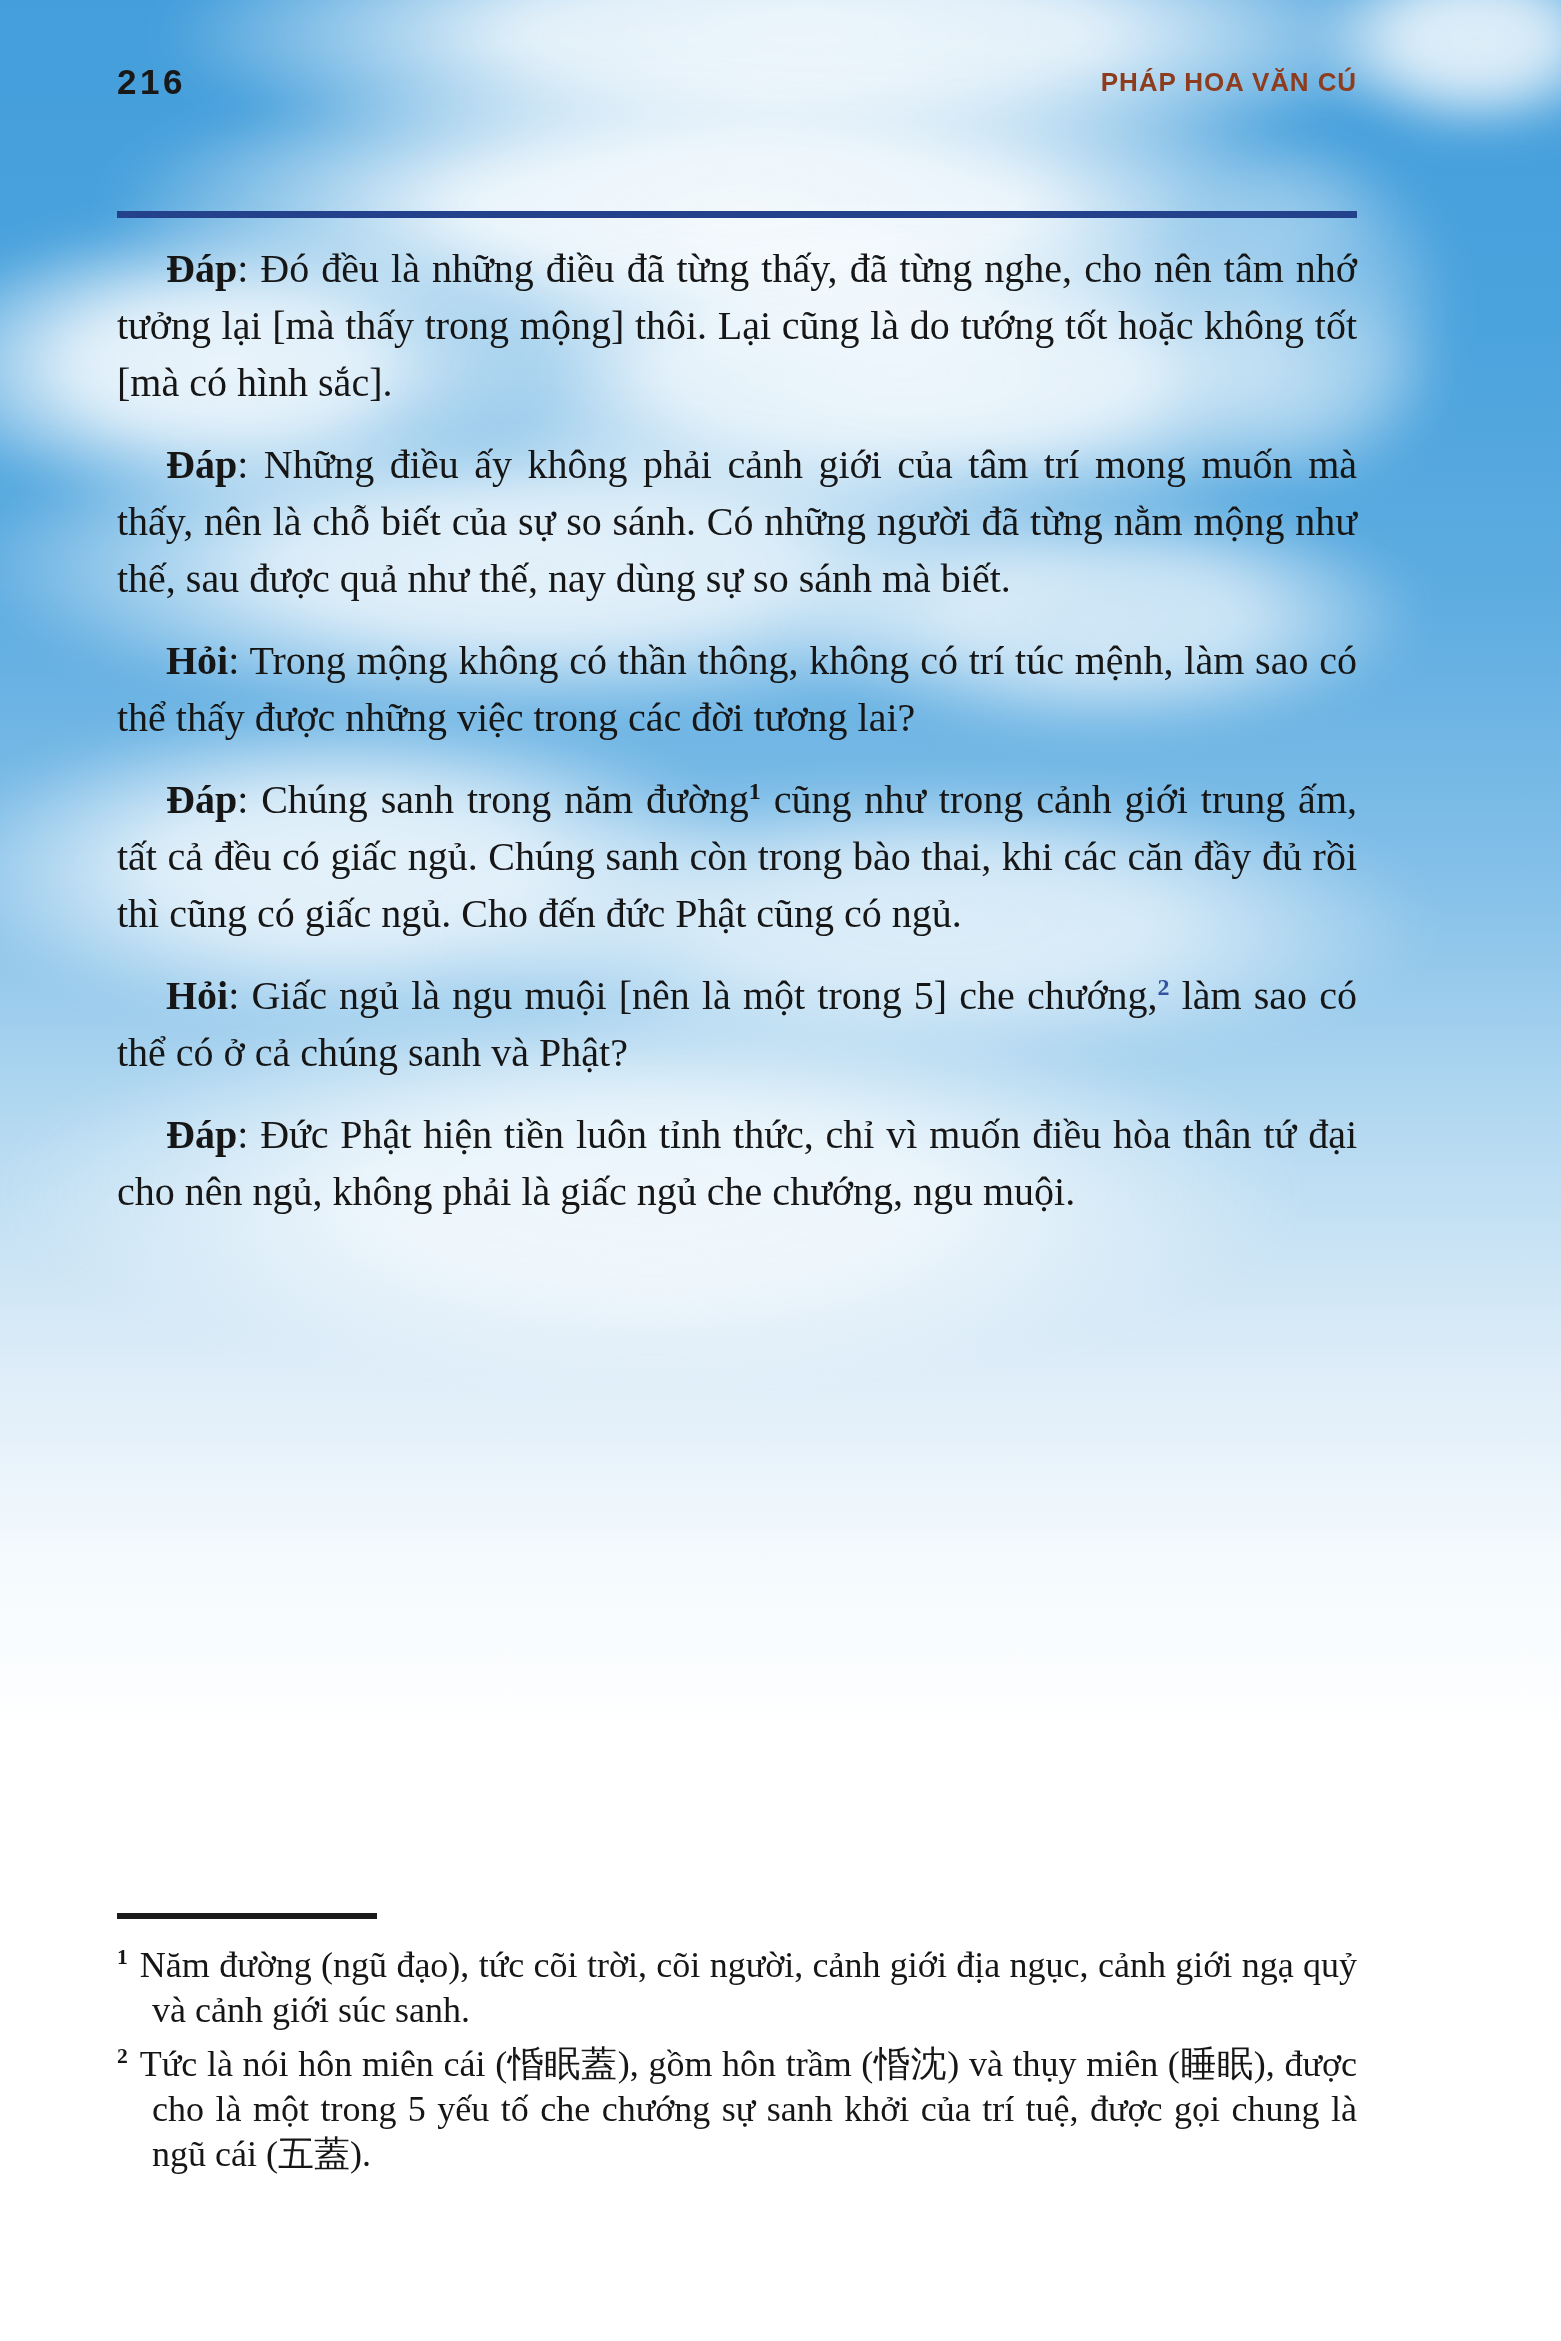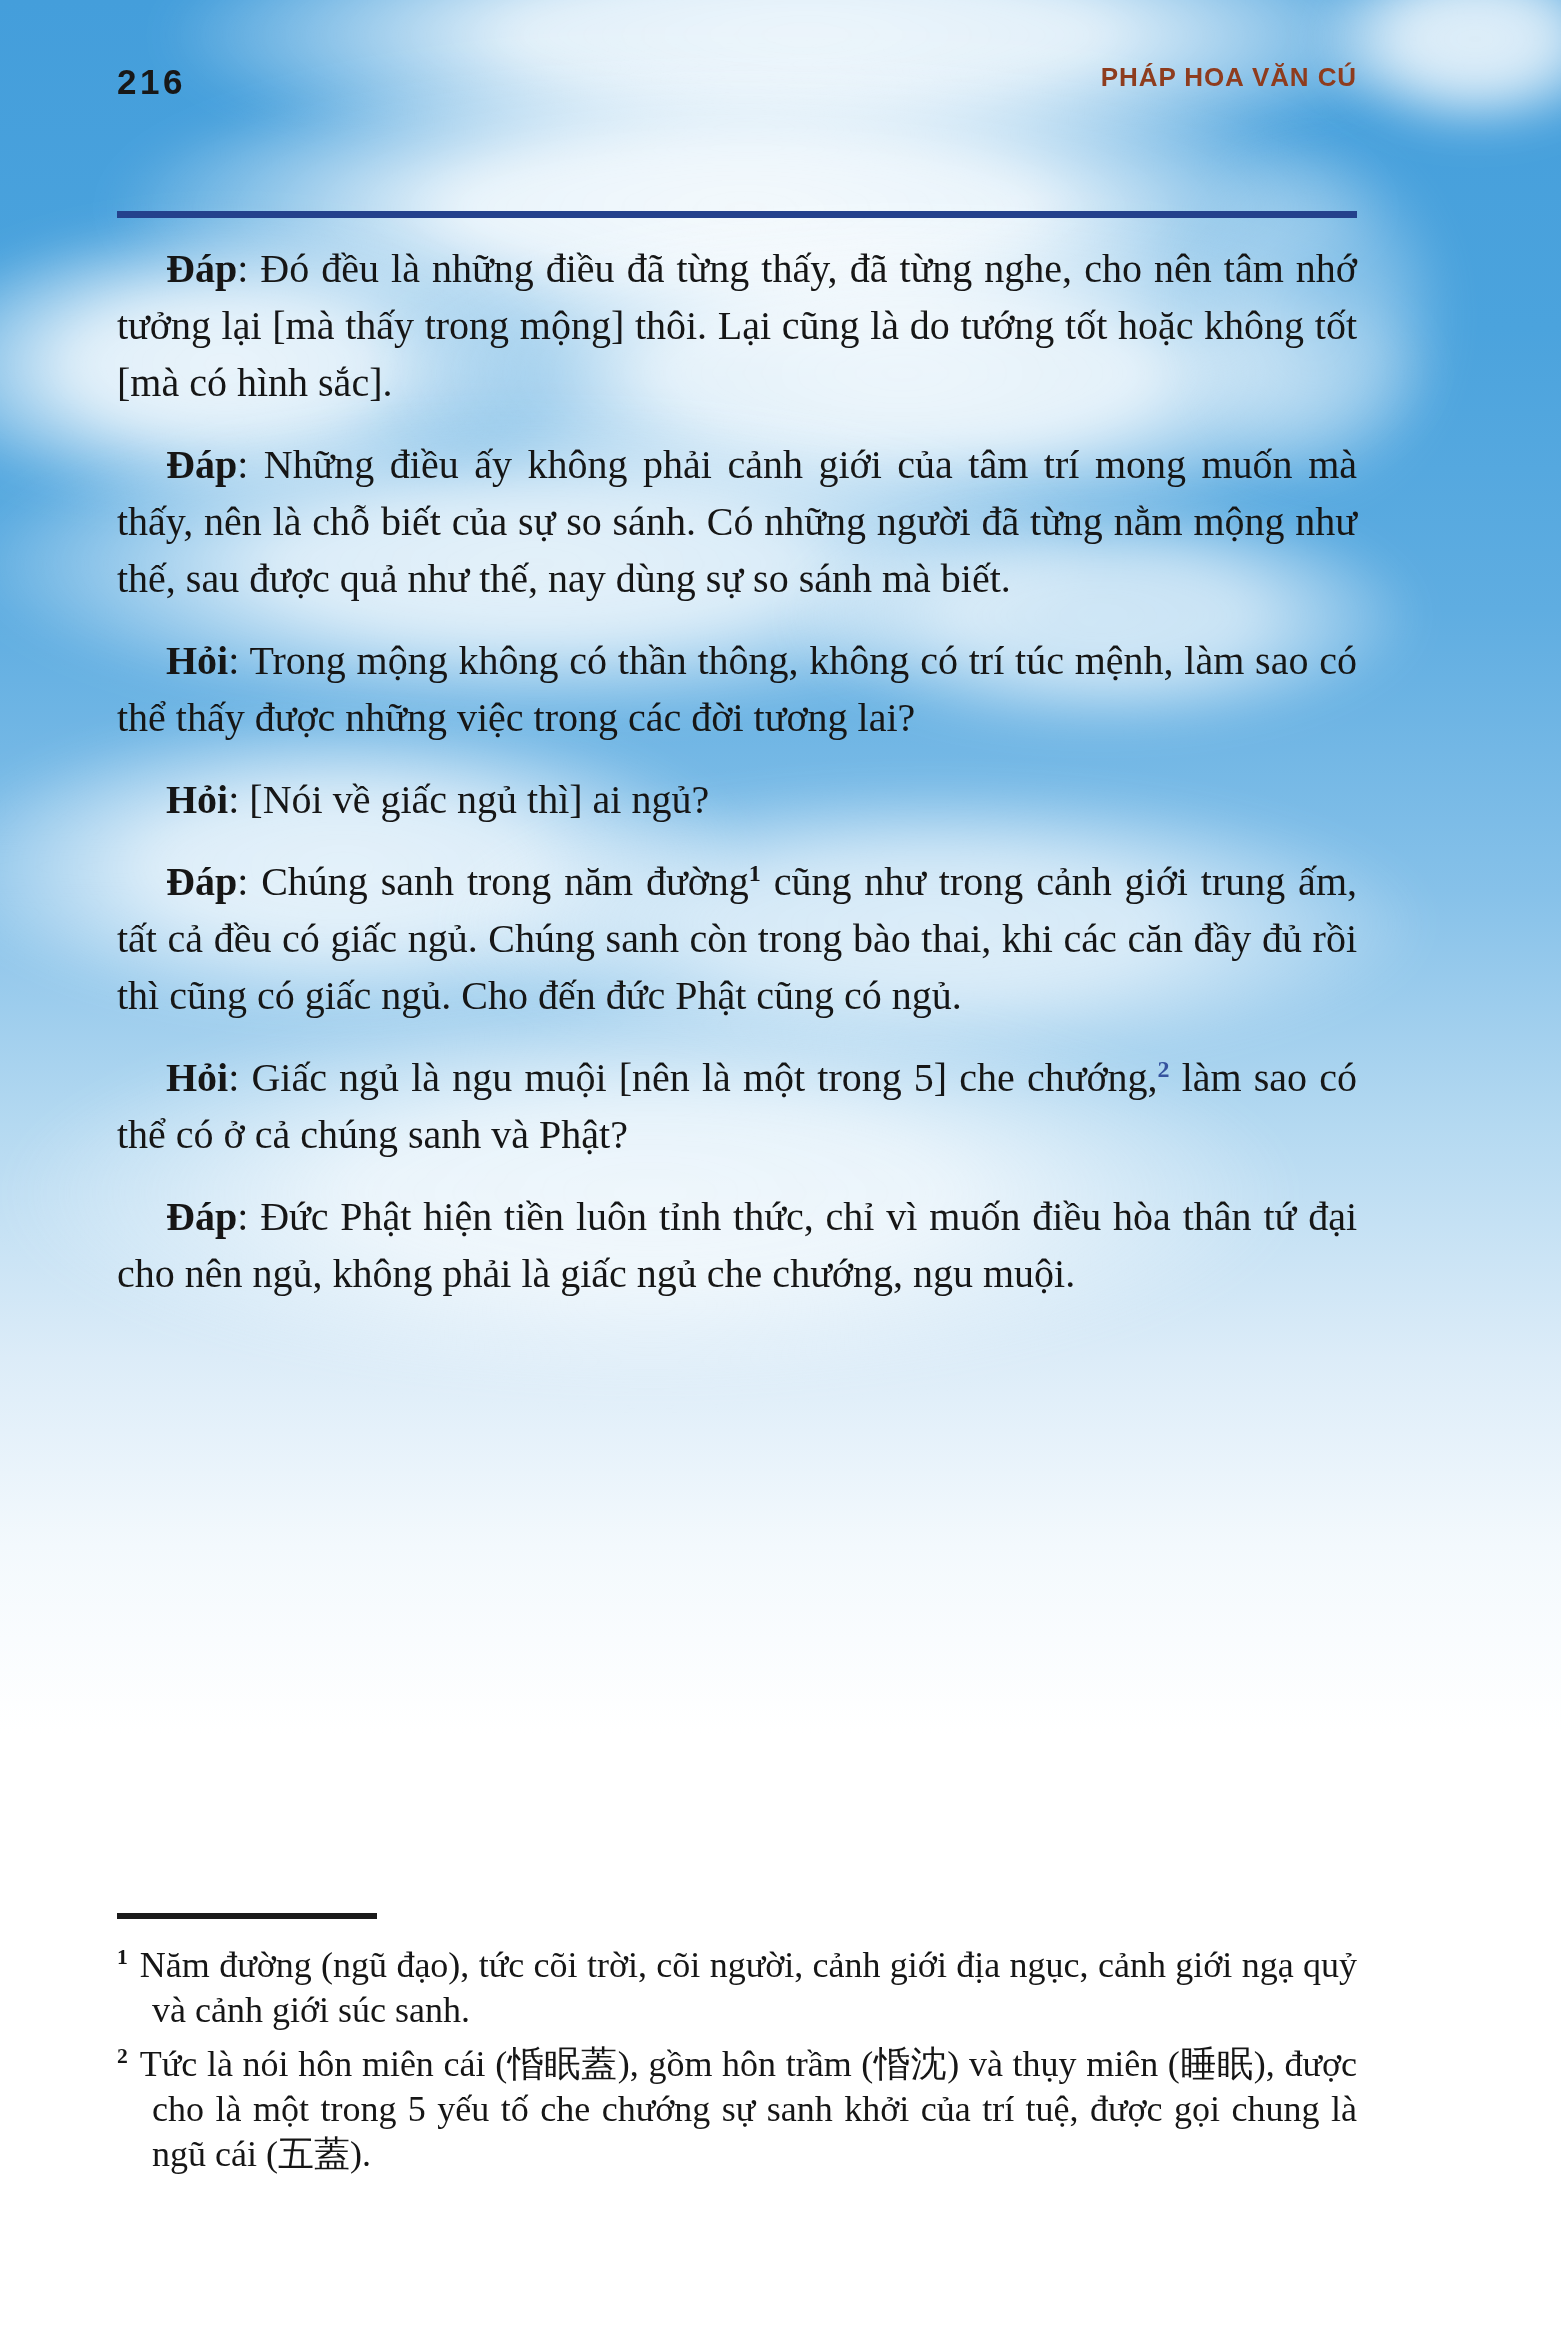--- a/index.html
+++ b/index.html
@@ -37,21 +37,21 @@
   .c6 {left:-35px;  top:408px;  width:1145px;height:312px;opacity:.85;}
   .c7 {left:781px;  top:494px;  width:642px; height:243px;opacity:.72;}
   .c8 {left:-69px;  top:711px;  width:824px; height:312px;opacity:.8;}
   .c9 {left:434px;  top:781px;  width:998px;height:286px;opacity:.7;}
   .c10{left:0px;    top:998px; width:1301px;height:390px;opacity:.75;}
   .c11{left:1171px; top:130px;  width:286px; height:373px;opacity:.35;}
 
   
   .header{
     position:absolute;left:117px;right:204px;top:62px;
-    display:flex;justify-content:space-between;align-items:flex-start;
+    display:flex;justify-content:space-between;align-items:center;
     font-family:"Liberation Sans", sans-serif;font-weight:bold;
   }
   .page-number{font-size:35px;letter-spacing:3.5px;color:#181818;}
   .running-title{font-size:26px;letter-spacing:0.9px;color:var(--title-brown);}
   .header-rule{
     position:absolute;left:117px;right:204px;top:211px;height:7px;
     background:var(--rule-navy);
   }
 
   
@@ -97,21 +97,20 @@
   <div class="header">
     <span class="page-number">216</span>
     <span class="running-title">PHÁP HOA VĂN CÚ</span>
   </div>
   <div class="header-rule"></div>
 
   <div class="body-text">
       <p><b>Đáp</b>: Đó đều là những điều đã từng thấy, đã từng nghe, cho nên tâm nhớ tưởng lại [mà thấy trong mộng] thôi. Lại cũng là do tướng tốt hoặc không tốt [mà có hình sắc].</p>
       <p><b>Đáp</b>: Những điều ấy không phải cảnh giới của tâm trí mong muốn mà thấy, nên là chỗ biết của sự so sánh. Có những người đã từng nằm mộng như thế, sau được quả như thế, nay dùng sự so sánh mà biết.</p>
       <p><b>Hỏi</b>: Trong mộng không có thần thông, không có trí túc mệnh, làm sao có thể thấy được những việc trong các đời tương lai?</p>
-      <p><b>Hỏi</b>: [Nói về giấc ngủ thì] ai ngủ?</p>
       <p><b>Đáp</b>: Chúng sanh trong năm đường<sup class="ref">1</sup> cũng như trong cảnh giới trung ấm, tất cả đều có giấc ngủ. Chúng sanh còn trong bào thai, khi các căn đầy đủ rồi thì cũng có giấc ngủ. Cho đến đức Phật cũng có ngủ.</p>
       <p><b>Hỏi</b>: Giấc ngủ là ngu muội [nên là một trong 5] che chướng,<sup class="ref blue">2</sup> làm sao có thể có ở cả chúng sanh và Phật?</p>
       <p><b>Đáp</b>: Đức Phật hiện tiền luôn tỉnh thức, chỉ vì muốn điều hòa thân tứ đại cho nên ngủ, không phải là giấc ngủ che chướng, ngu muội.</p>
     </div>
 
   <div class="footnotes">
     <div class="footnote-rule"></div>
     <div id="footnote-list">
         <p><sup class="ref">1</sup>Năm đường (ngũ đạo), tức cõi trời, cõi người, cảnh giới địa ngục, cảnh giới ngạ quỷ và cảnh giới súc sanh.</p>
         <p><sup class="ref">2</sup>Tức là nói hôn miên cái (惛眠蓋), gồm hôn trầm (惛沈) và thụy miên (睡眠), được cho là một trong 5 yếu tố che chướng sự sanh khởi của trí tuệ, được gọi chung là ngũ cái (五蓋).</p>

